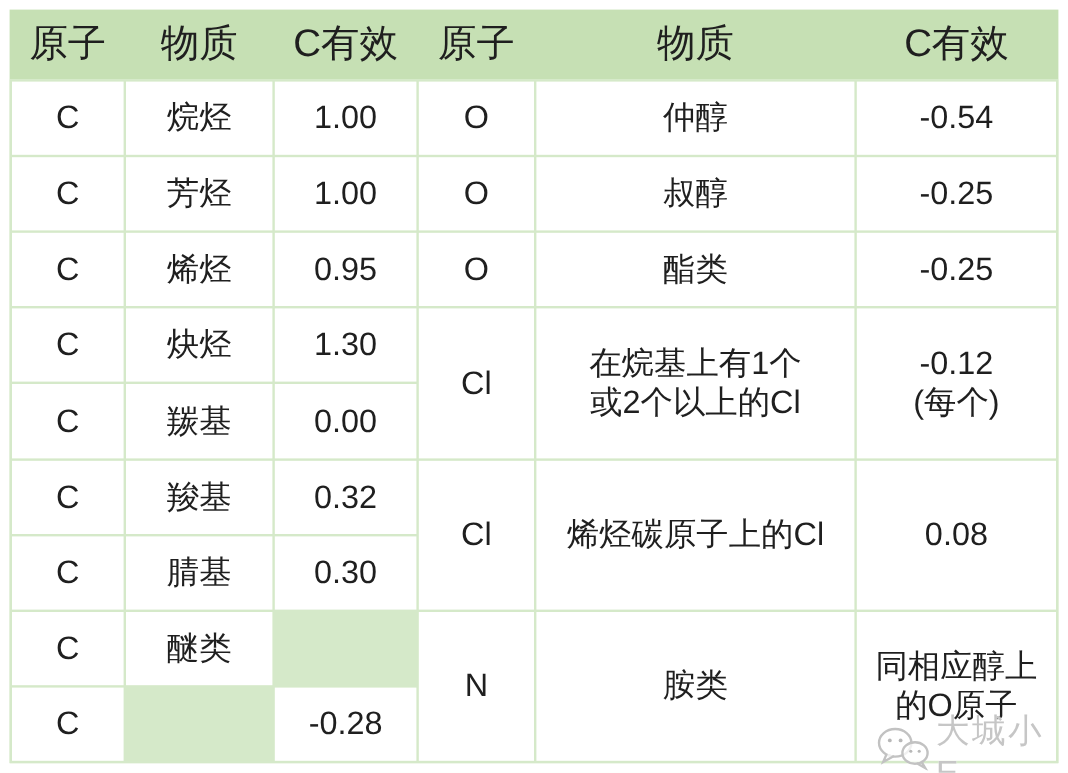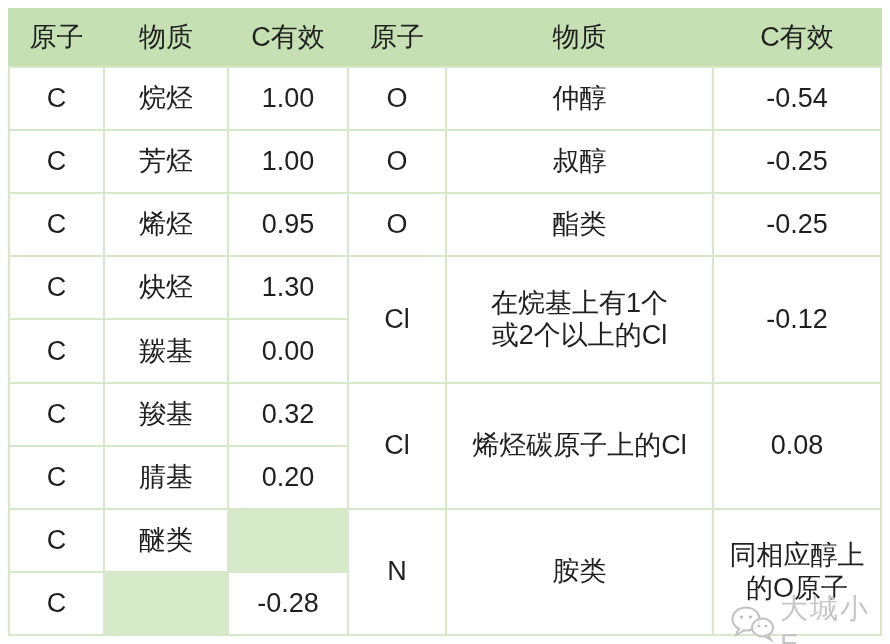--- a/index.html
+++ b/index.html
@@ -18,21 +18,21 @@
     display: grid;
     grid-template-columns: 93px 122px 118px 96px 265px 166px;
     gap: 2px;
     height: 58px;
     background: #c6e0b4;
     box-sizing: border-box;
     padding: 0 2px;
   }
   .hdr-cell {
     display: flex; align-items: center; justify-content: center;
-    color: #1f1f1f; font-size: 27px;
+    color: #1f1f1f; font-size: 32px;
   }
   .body {
     display: grid;
     grid-template-columns: 93px 122px 118px 96px 265px 166px;
     grid-template-rows: repeat(9, 1fr);
     gap: 2px;
     height: 570px;
     box-sizing: border-box;
     background: #d5e9c9;
     border: 2px solid #d5e9c9;
@@ -92,21 +92,21 @@
       <div class="cell" style="grid-area:5/1">C</div>
       <div class="cell" style="grid-area:5/2">羰基</div>
       <div class="cell" style="grid-area:5/3">0.00</div>
 
       <div class="cell" style="grid-area:6/1">C</div>
       <div class="cell" style="grid-area:6/2">羧基</div>
       <div class="cell" style="grid-area:6/3">0.32</div>
 
       <div class="cell" style="grid-area:7/1">C</div>
       <div class="cell" style="grid-area:7/2">腈基</div>
-      <div class="cell" style="grid-area:7/3">0.20</div>
+      <div class="cell" style="grid-area:7/3">0.30</div>
 
       <div class="cell" style="grid-area:8/1">C</div>
       <div class="cell" style="grid-area:8/2">醚类</div>
 
       <div class="cell" style="grid-area:9/1">C</div>
       <div class="cell" style="grid-area:9/3">-0.28</div>
 
       <div class="cell" style="grid-area:1/4">O</div>
       <div class="cell" style="grid-area:1/5">仲醇</div>
       <div class="cell" style="grid-area:1/6">-0.54</div>
@@ -119,20 +119,21 @@
       <div class="cell" style="grid-area:3/5">酯类</div>
       <div class="cell" style="grid-area:3/6">-0.25</div>
 
       <div class="cell" style="grid-row:4 / span 2; grid-column:4">Cl</div>
       <div class="cell" style="grid-row:4 / span 2; grid-column:5">
         <span>在烷基上有1个</span>
         <span>或2个以上的Cl</span>
       </div>
       <div class="cell" style="grid-row:4 / span 2; grid-column:6">
         <span>-0.12</span>
+        <span>(每个)</span>
       </div>
 
       <div class="cell" style="grid-row:6 / span 2; grid-column:4">Cl</div>
       <div class="cell" style="grid-row:6 / span 2; grid-column:5">烯烃碳原子上的Cl</div>
       <div class="cell" style="grid-row:6 / span 2; grid-column:6">0.08</div>
 
       <div class="cell" style="grid-row:8 / span 2; grid-column:4">N</div>
       <div class="cell" style="grid-row:8 / span 2; grid-column:5">胺类</div>
       <div class="cell" style="grid-row:8 / span 2; grid-column:6">
         <span>同相应醇上</span>

